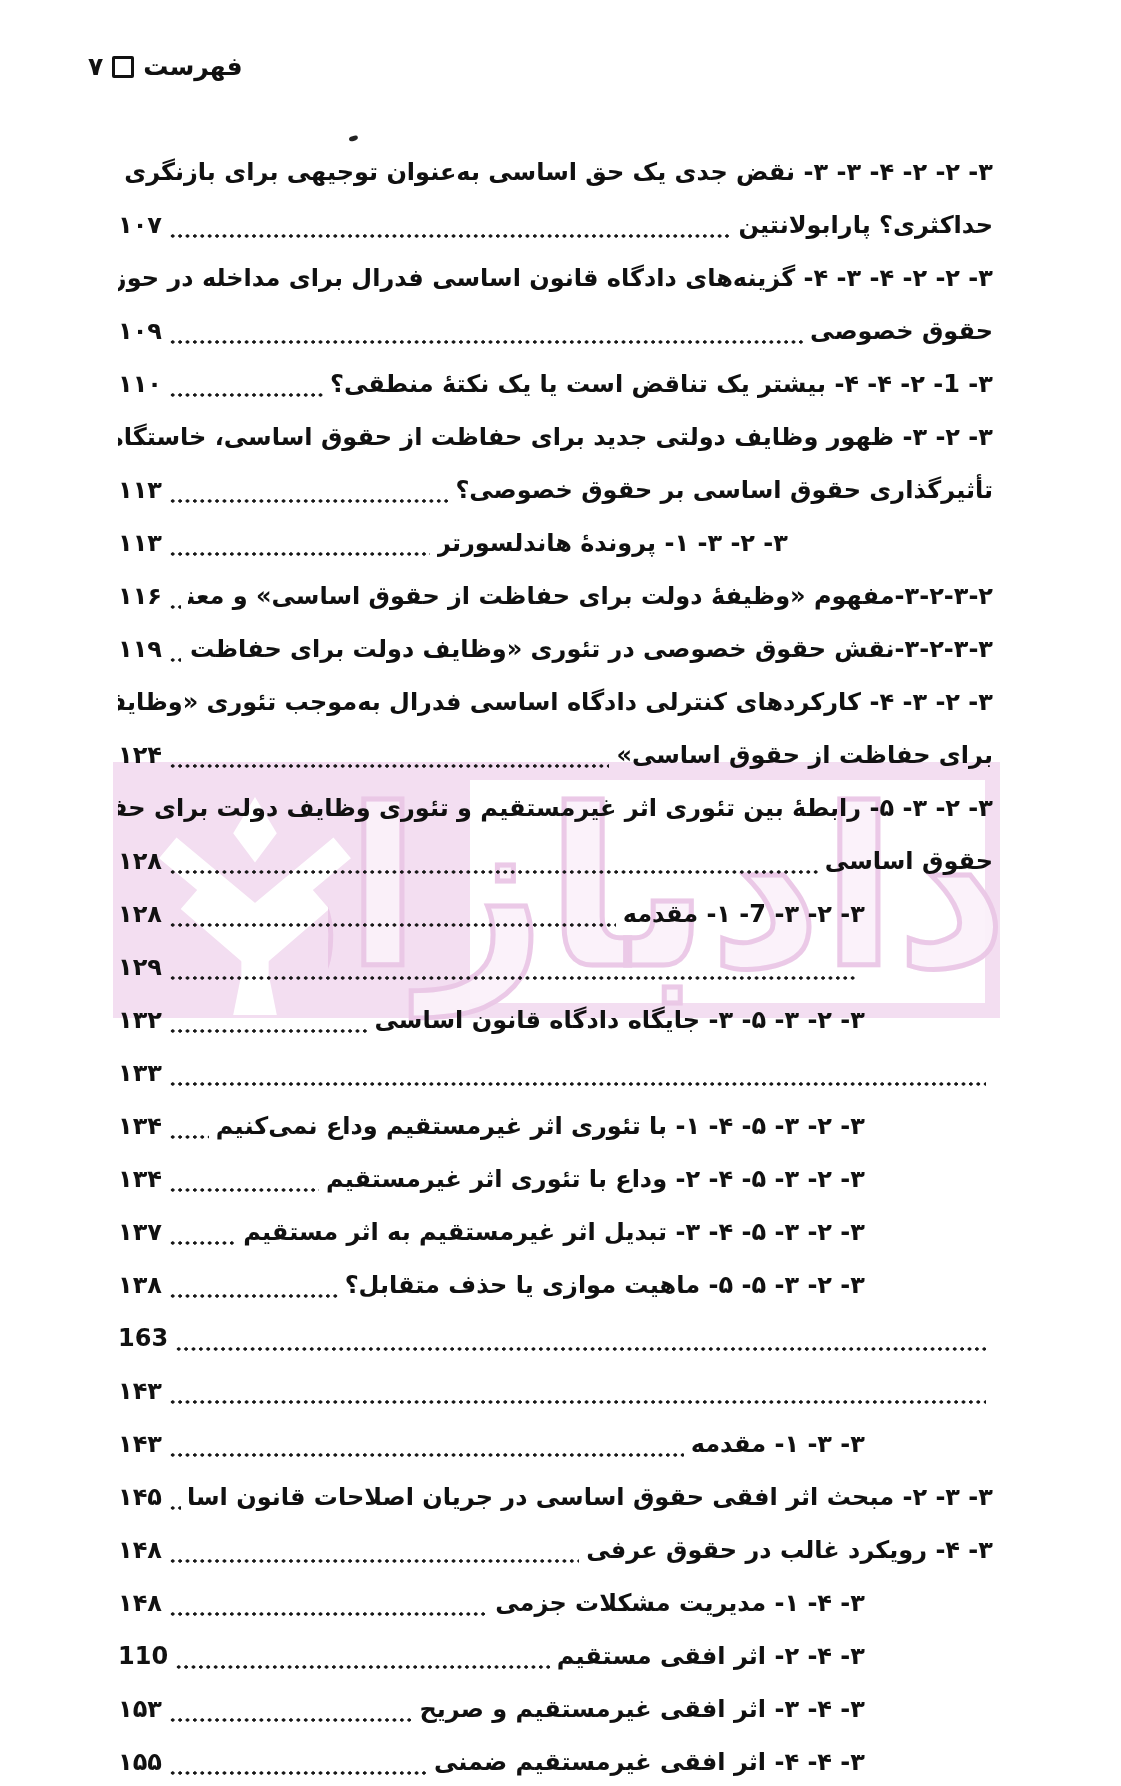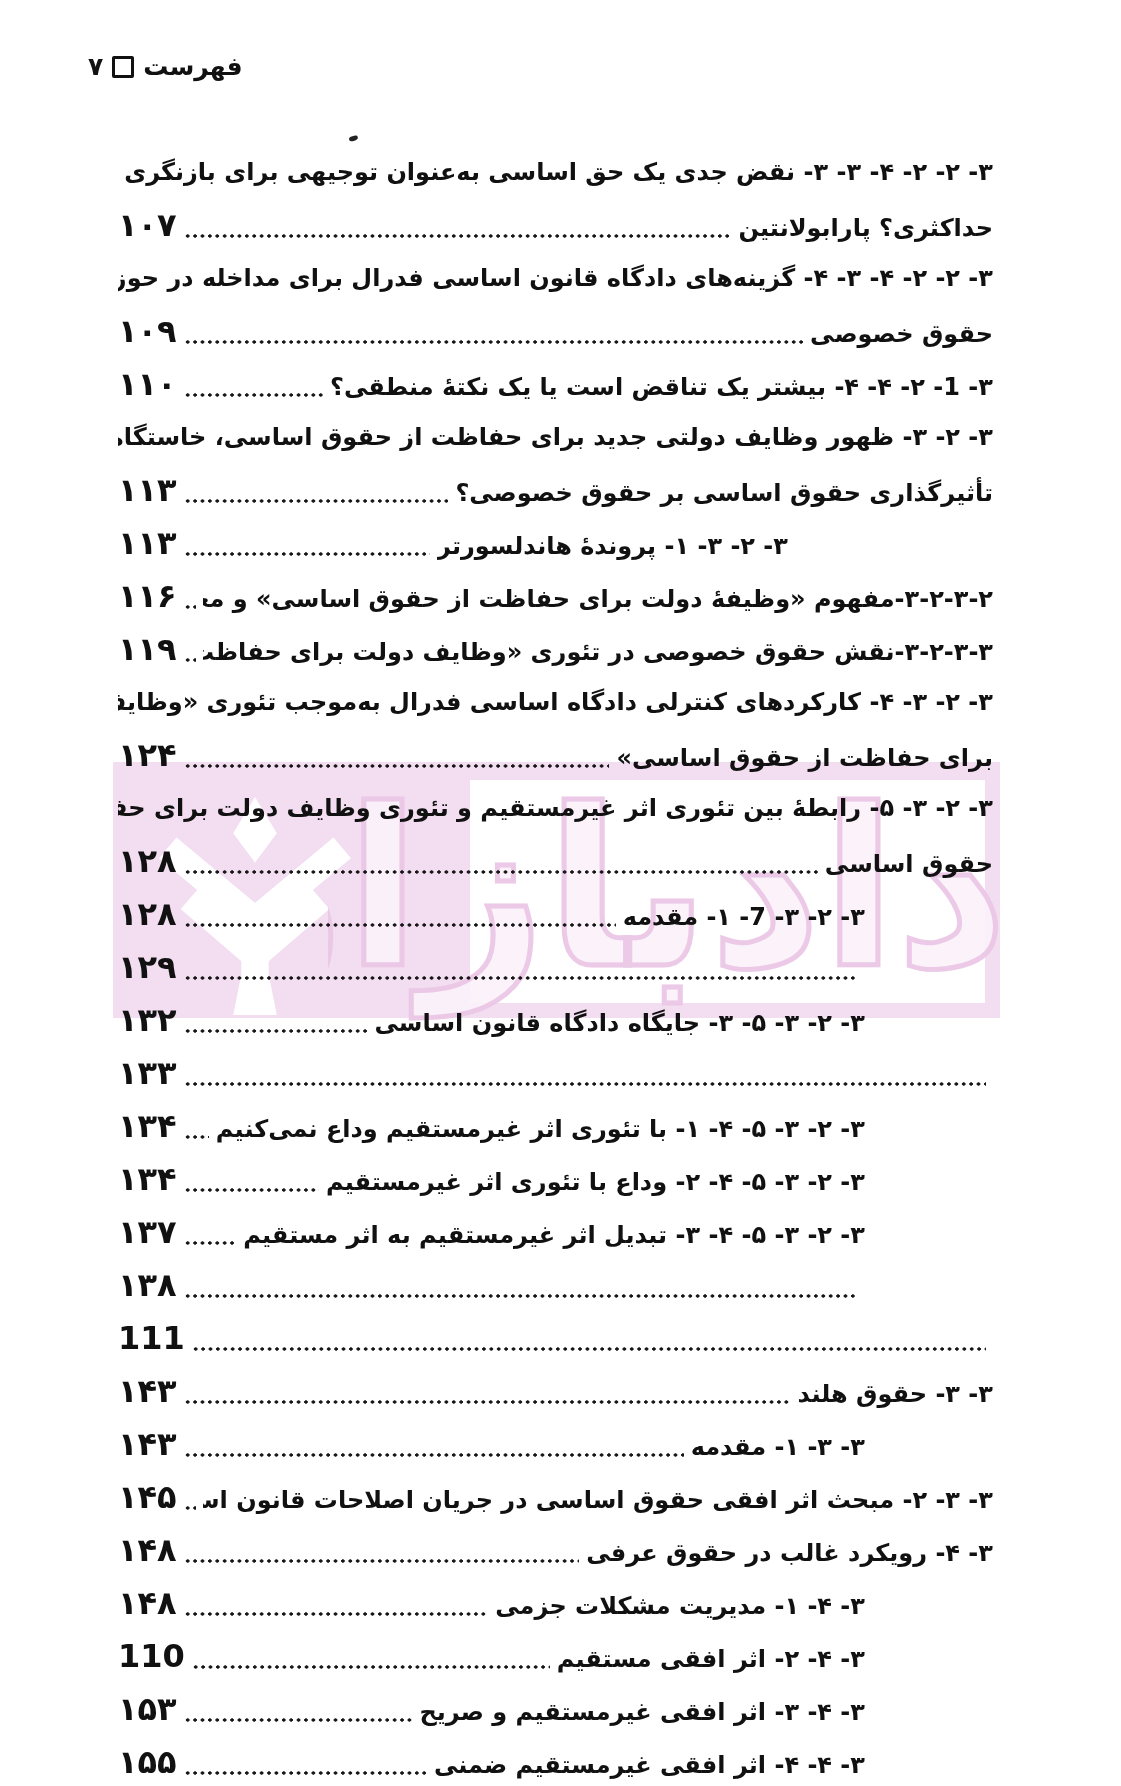--- a/index.html
+++ b/index.html
@@ -45,21 +45,21 @@
     height:53px;line-height:53px;
     font-size:24px;font-weight:bold;white-space:nowrap;
   }
   .toc-text{flex:0 1 auto;overflow:hidden;}
   .leader{
     flex:1 1 12px;min-width:12px;height:6px;align-self:flex-end;
     margin:0 7px 13px 7px;
     background-image:radial-gradient(circle,#151515 1.45px,rgba(0,0,0,0) 1.9px);
     background-size:7.4px 6px;background-repeat:repeat-x;background-position:0 100%;
   }
-  .toc-page{flex:0 0 auto;font-size:32px;font-weight:bold;}
+  .toc-page{flex:0 0 auto;font-size:24px;font-weight:bold;}
 </style>
 </head>
 <body>
 
 <div class="page">
 
   <div class="running-head">
     <span>فهرست</span>
     <span class="head-square"></span>
     <span>۷</span>
@@ -169,29 +169,29 @@
         <span class="toc-text">۳- ۲- ۳- ۵- ۴- ۲- وداع با تئوری اثر غیرمستقیم</span>
         <span class="leader"></span>
         <span class="toc-page">۱۳۴</span>
       </div>
       <div class="toc-row" style="padding-right: 128px;">
         <span class="toc-text">۳- ۲- ۳- ۵- ۴- ۳- تبدیل اثر غیرمستقیم به اثر مستقیم</span>
         <span class="leader"></span>
         <span class="toc-page">۱۳۷</span>
       </div>
       <div class="toc-row" style="padding-right: 128px;">
+        <span class="toc-text">۳- ۲- ۳- ۵- ۵- ماهیت موازی یا حذف متقابل؟</span>
         <span class="leader"></span>
         <span class="toc-page">۱۳۸</span>
       </div>
       <div class="toc-row">
         <span class="leader"></span>
-        <span class="toc-page">111</span>
-      </div>
-      <div class="toc-row">
-        <span class="toc-text">۳- ۳- حقوق هلند</span>
+        <span class="toc-page">163</span>
+      </div>
+      <div class="toc-row">
         <span class="leader"></span>
         <span class="toc-page">۱۴۳</span>
       </div>
       <div class="toc-row" style="padding-right: 128px;">
         <span class="toc-text">۳- ۳- ۱- مقدمه</span>
         <span class="leader"></span>
         <span class="toc-page">۱۴۳</span>
       </div>
       <div class="toc-row">
         <span class="toc-text">۳- ۳- ۲- مبحث اثر افقی حقوق اساسی در جریان اصلاحات قانون اساسی ۱۹۸۳</span>

